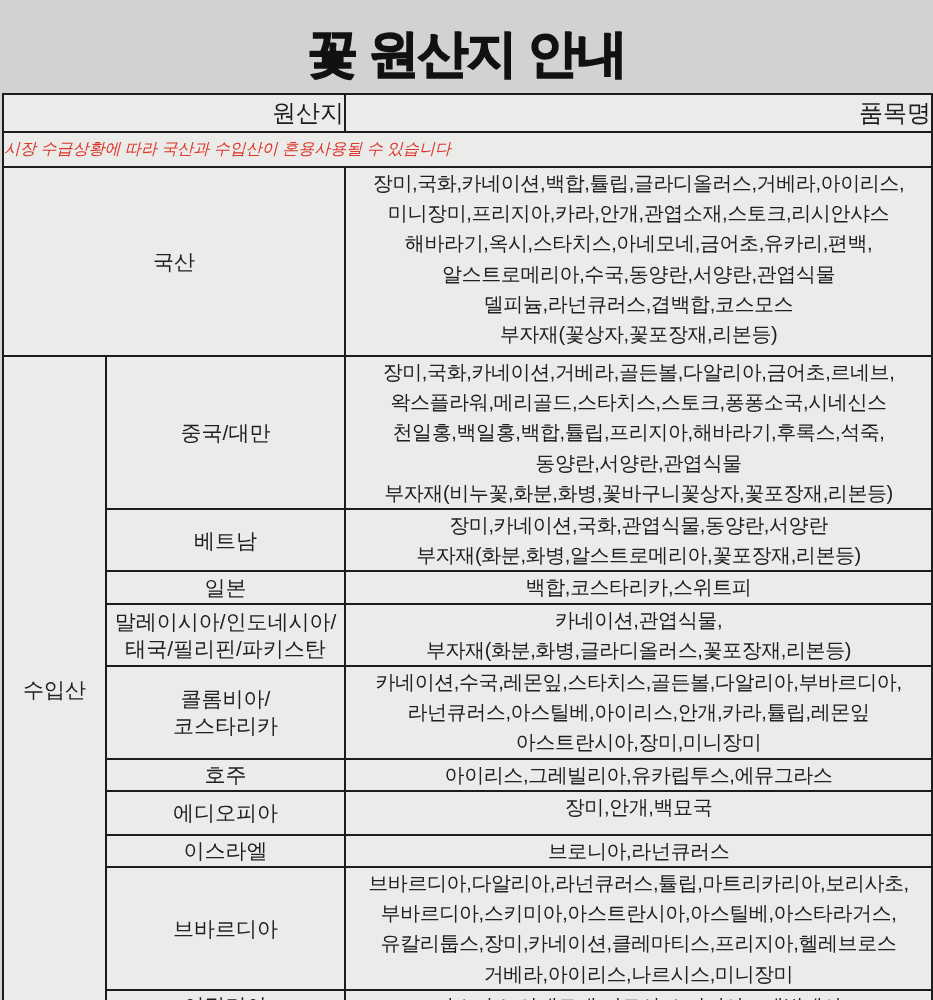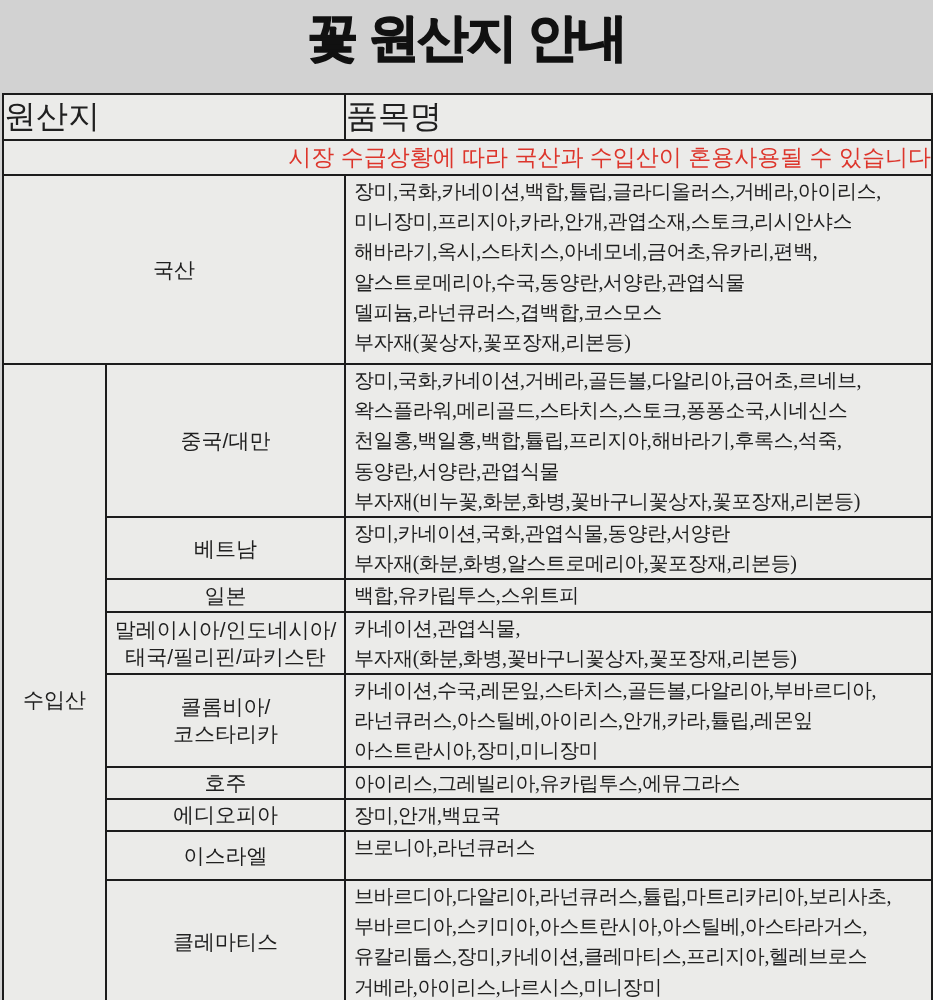--- a/index.html
+++ b/index.html
@@ -12,21 +12,21 @@
   *{box-sizing:border-box;margin:0;padding:0;}
   html,body{width:933px;height:1000px;overflow:hidden;}
   body{
     background:var(--bg);
     font-family:"Liberation Sans","DejaVu Sans",sans-serif;
     color:var(--text);
   }
   .title-wrap{
     height:93px;
     display:flex;justify-content:center;align-items:flex-start;
-    padding-top:4px;
+    padding-top:20px;
   }
   .title{
     font-size:51px;
     font-weight:900;
     letter-spacing:-2px;
     color:#111;
     -webkit-text-stroke:1.5px #111;
   }
   table.origin-table{
     width:929px;
@@ -35,47 +35,47 @@
     table-layout:fixed;
     background:var(--cell);
   }
   table.origin-table td,
   table.origin-table th{
     border:2px solid var(--border);
     overflow:hidden;
     font-weight:400;
   }
   th.head-cell{
-    font-size:32px;
-    text-align:left;
+    font-size:24px;
+    text-align:right;
     vertical-align:middle;
     border-bottom-width:5px;
   }
   td.notice-cell{
     color:var(--red);
-    font-size:23px;
-    text-align:right;
+    font-size:16px;
+    text-align:left;
     vertical-align:middle;
+    font-style:italic;
   }
   td.label-cell{
     font-size:21px;
     text-align:center;
     vertical-align:middle;
     line-height:27px;
     white-space:pre-line;
   }
   td.items-cell{
     font-size:20px;
     line-height:30.2px;
     padding:0 8px;
     vertical-align:top;
-    text-align:left;
+    text-align:center;
     white-space:pre-line;
     letter-spacing:-0.4px;
-    font-family:Liberation Serif, serif;
   }
 </style>
 </head>
 <body>
 
 <div class="title-wrap">
   <div class="title">꽃 원산지 안내</div>
 </div>
 
 <table class="origin-table">
@@ -110,49 +110,49 @@
 동양란,서양란,관엽식물
 부자재(비누꽃,화분,화병,꽃바구니꽃상자,꽃포장재,리본등)</td>
   </tr>
   <tr style="height:60px">
     <td class="label-cell">베트남</td>
     <td class="items-cell">장미,카네이션,국화,관엽식물,동양란,서양란
 부자재(화분,화병,알스트로메리아,꽃포장재,리본등)</td>
   </tr>
   <tr style="height:30px">
     <td class="label-cell">일본</td>
-    <td class="items-cell">백합,유카립투스,스위트피</td>
+    <td class="items-cell">백합,코스타리카,스위트피</td>
   </tr>
   <tr style="height:48px">
     <td class="label-cell">말레이시아/인도네시아/
 태국/필리핀/파키스탄</td>
     <td class="items-cell">카네이션,관엽식물,
-부자재(화분,화병,꽃바구니꽃상자,꽃포장재,리본등)</td>
+부자재(화분,화병,글라디올러스,꽃포장재,리본등)</td>
   </tr>
   <tr style="height:92px">
     <td class="label-cell">콜롬비아/
 코스타리카</td>
     <td class="items-cell">카네이션,수국,레몬잎,스타치스,골든볼,다알리아,부바르디아,
 라넌큐러스,아스틸베,아이리스,안개,카라,튤립,레몬잎
 아스트란시아,장미,미니장미</td>
   </tr>
   <tr style="height:29px">
     <td class="label-cell">호주</td>
     <td class="items-cell">아이리스,그레빌리아,유카립투스,에뮤그라스</td>
   </tr>
-  <tr style="height:32px">
+  <tr style="height:44px">
     <td class="label-cell">에디오피아</td>
     <td class="items-cell">장미,안개,백묘국</td>
   </tr>
-  <tr style="height:49px">
+  <tr style="height:32px">
     <td class="label-cell">이스라엘</td>
     <td class="items-cell">브로니아,라넌큐러스</td>
   </tr>
   <tr style="height:121px">
-    <td class="label-cell">클레마티스</td>
+    <td class="label-cell">브바르디아</td>
     <td class="items-cell">브바르디아,다알리아,라넌큐러스,튤립,마트리카리아,보리사초,
 부바르디아,스키미아,아스트란시아,아스틸베,아스타라거스,
 유칼리툽스,장미,카네이션,클레마티스,프리지아,헬레브로스
 거베라,아이리스,나르시스,미니장미</td>
   </tr>
   <tr style="height:32px">
     <td class="label-cell">이탈리아</td>
     <td class="items-cell">라스라스,아네모네,미모사,스키미아그레빌레아</td>
   </tr>
 </tbody>

